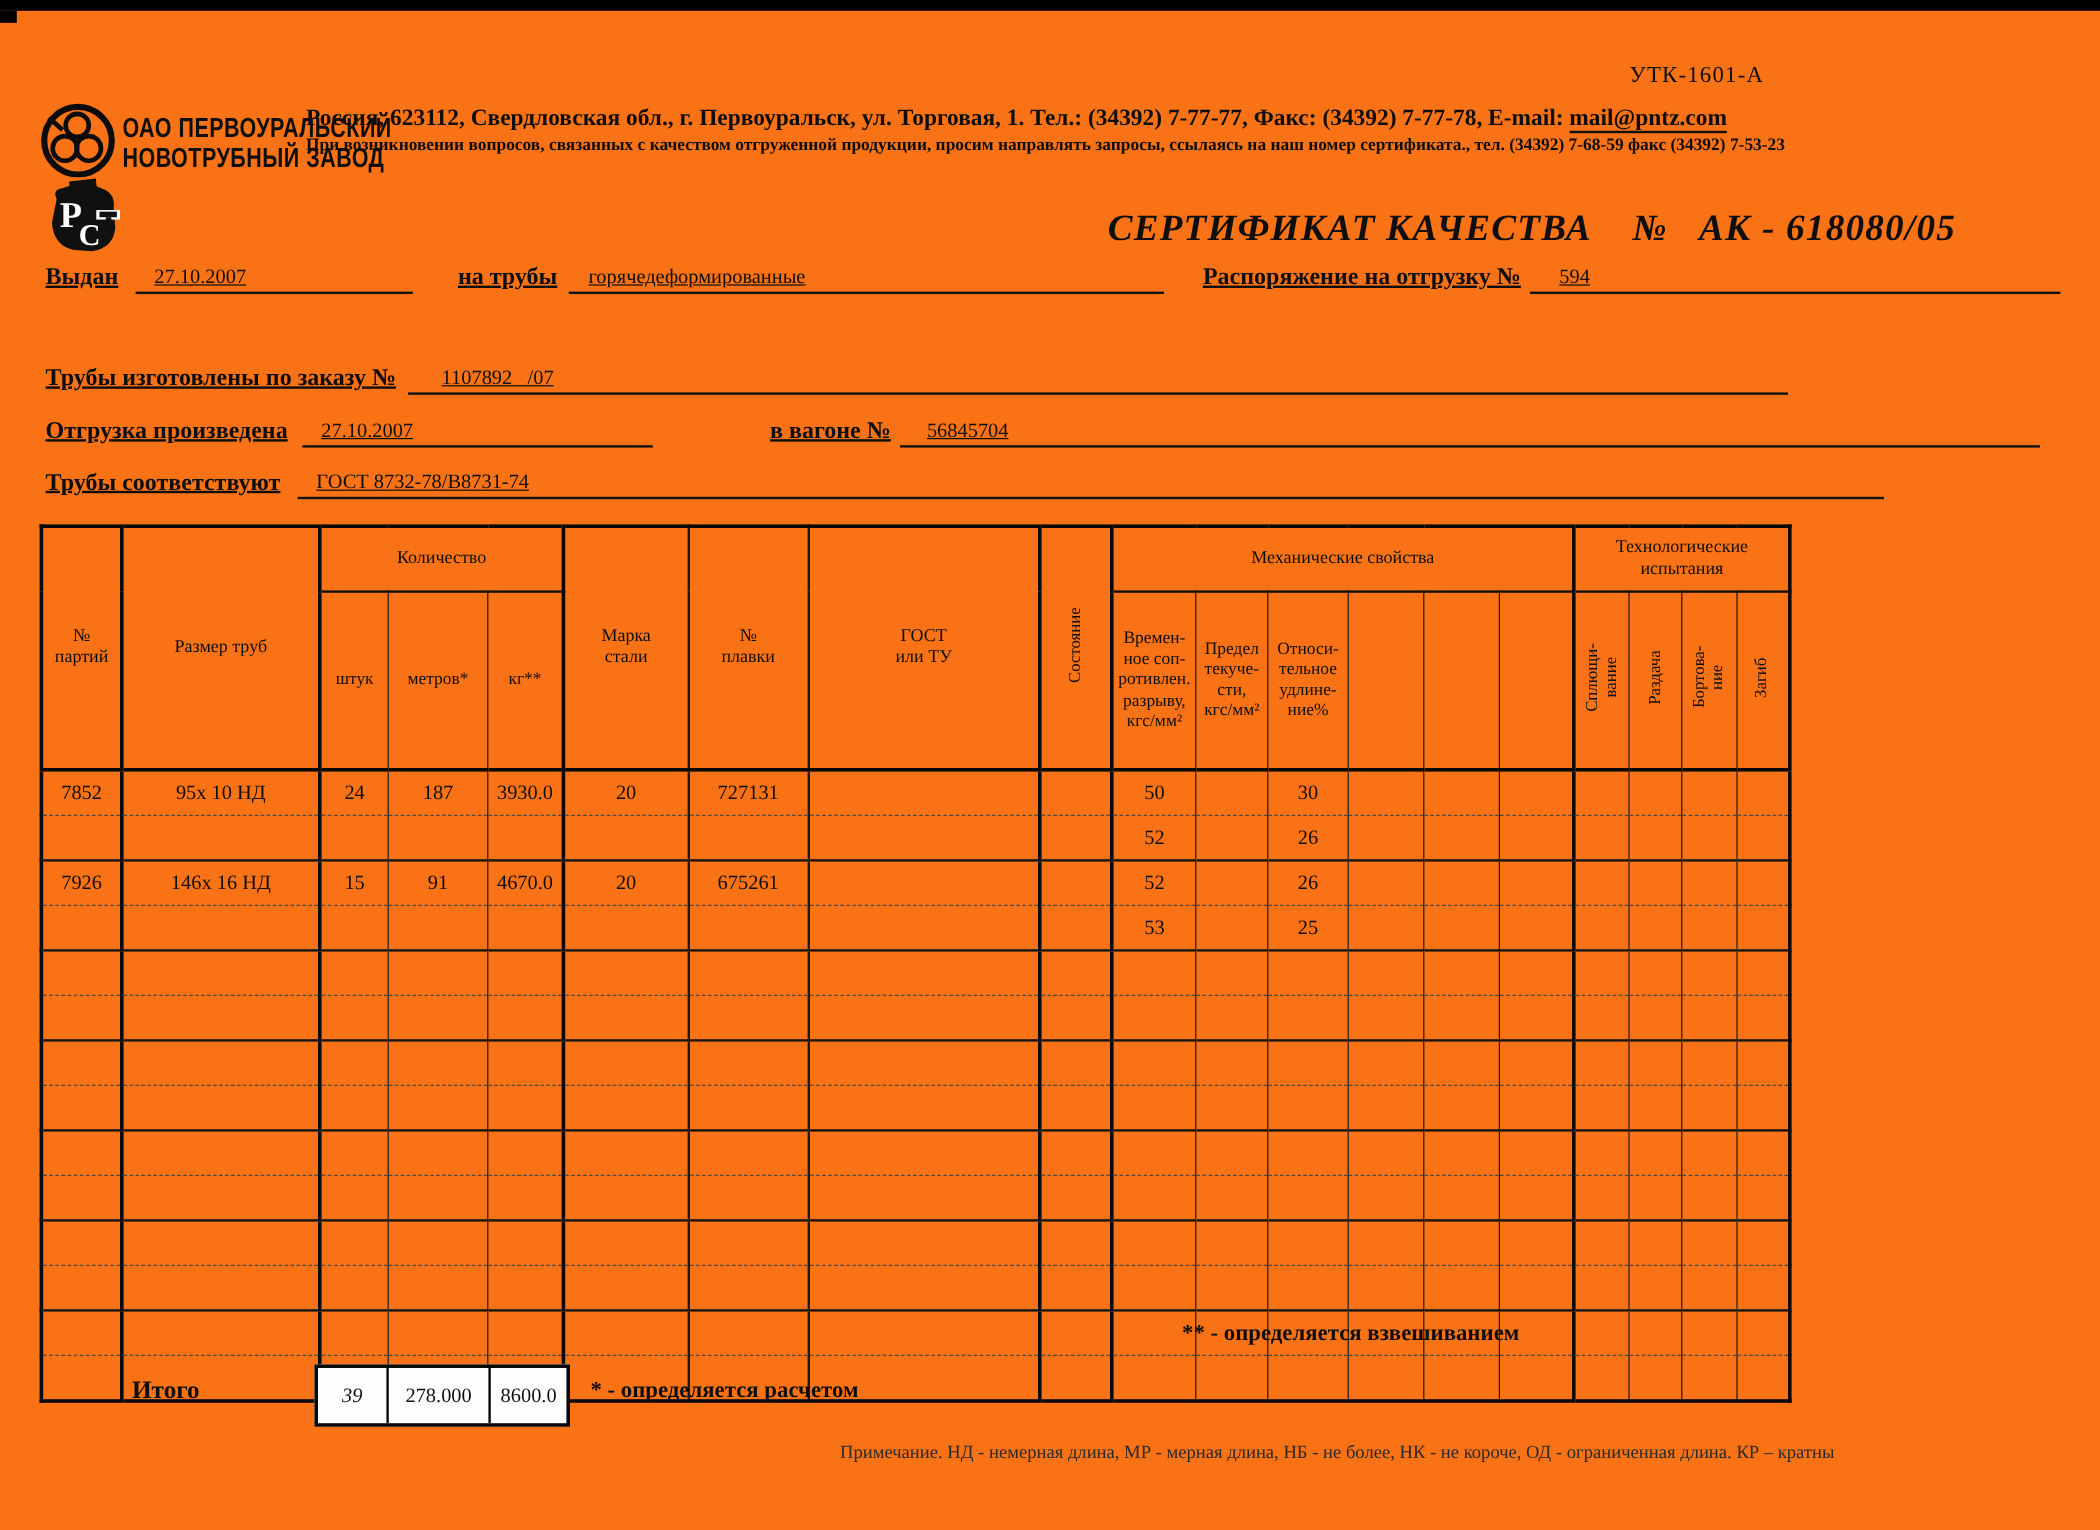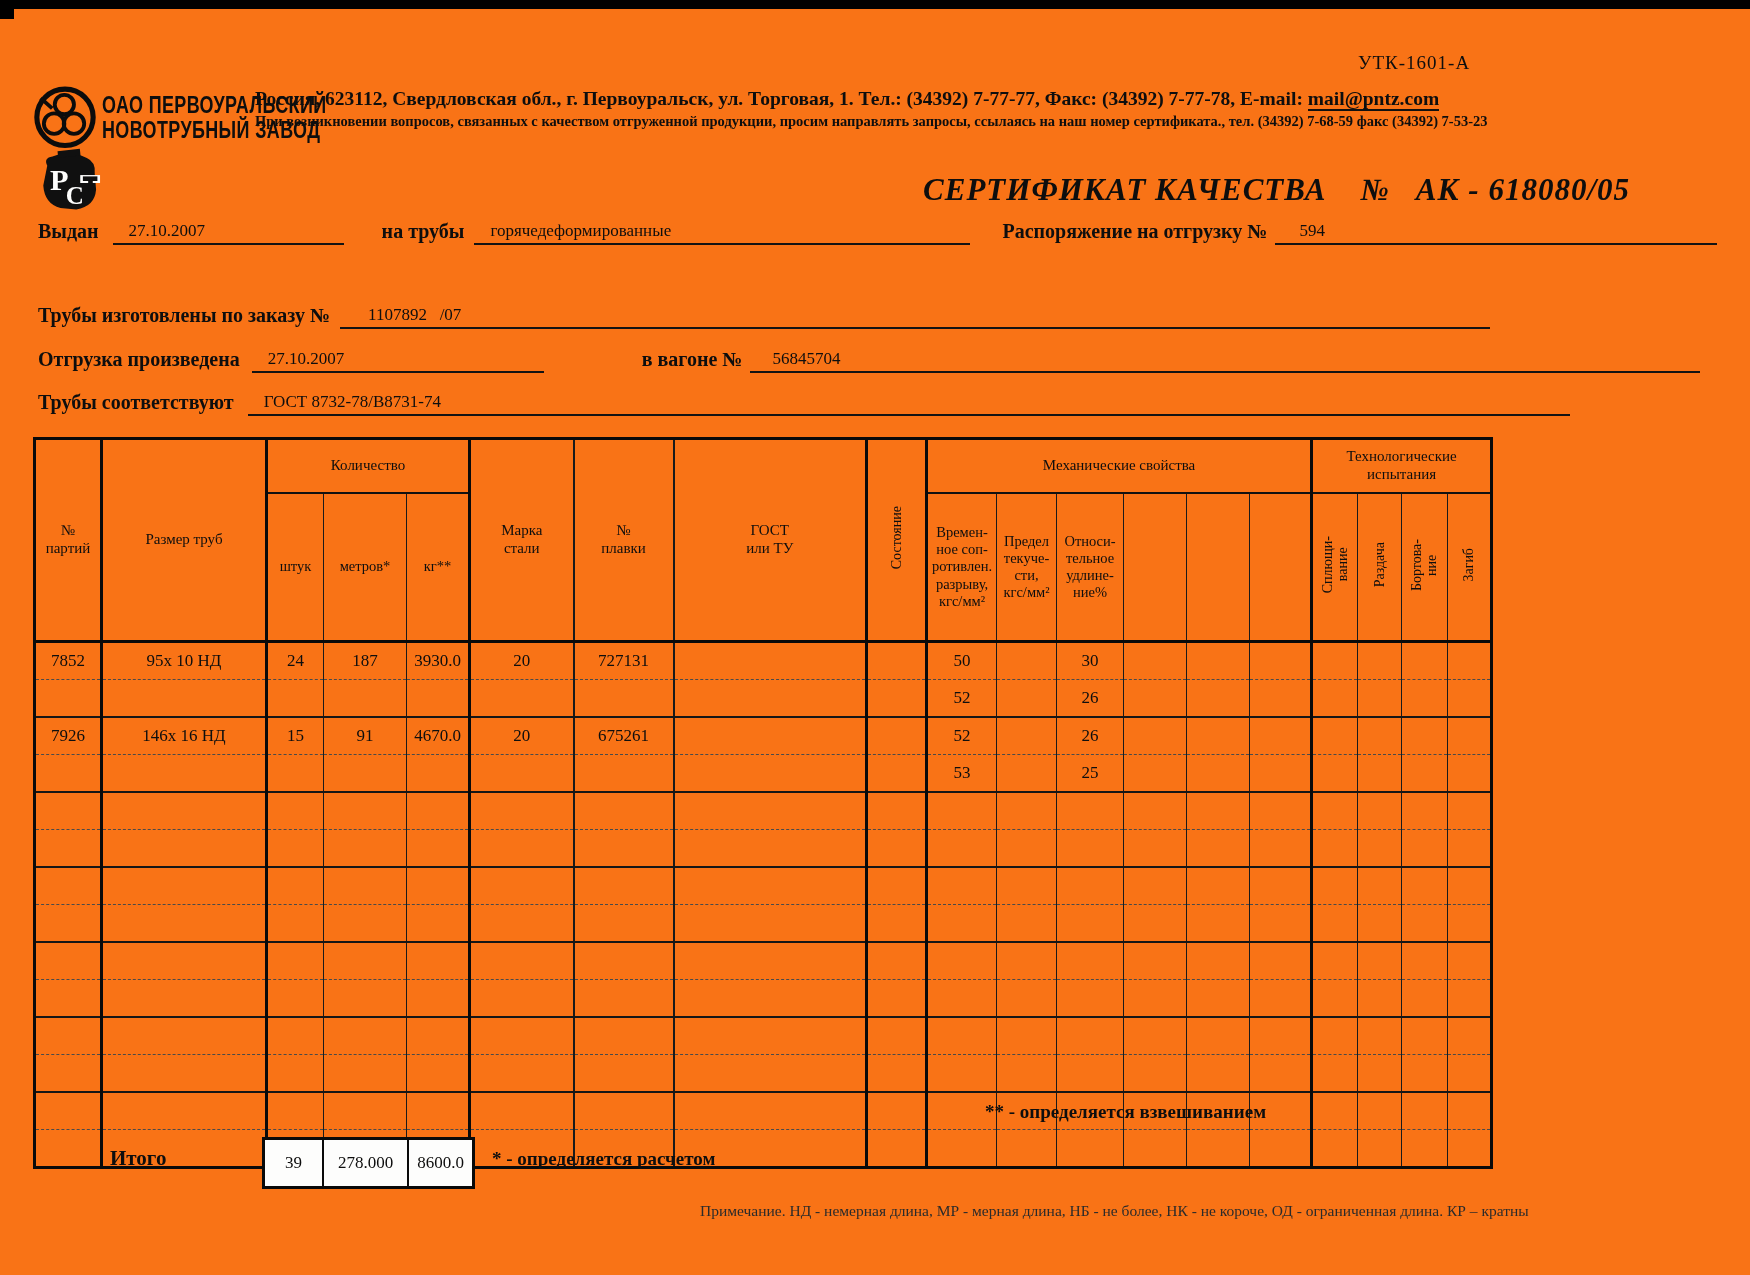--- a/index.html
+++ b/index.html
@@ -17,21 +17,21 @@
   .addr-1{font-size:19.5px;font-weight:bold;white-space:nowrap;}
   .addr-1 .email{border-bottom:2px solid #111;}
   .addr-2{font-size:14.5px;font-weight:bold;white-space:nowrap;margin-top:3px;}
   .rst-mark{position:absolute;left:38px;top:146px;}
 
   .title{position:absolute;left:0;top:172px;width:1630px;text-align:right;
          font-size:31px;font-weight:bold;font-style:italic;letter-spacing:1px;white-space:nowrap;}
   .title .tnum{margin-left:34px;}
   .title .tval{margin-left:26px;}
 
-  .frow{position:absolute;left:38px;display:flex;align-items:flex-end;font-size:20px;}
+  .frow{position:absolute;left:38px;display:flex;align-items:flex-end;font-size:20px;text-decoration:underline;}
   .flabel{font-weight:bold;white-space:nowrap;padding-bottom:2px;}
   .fval{border-bottom:2px solid #131313;font-size:17px;padding:0 0 2px 16px;white-space:pre;}
   .grow{flex:1 1 auto;}
 
   table.cert{position:absolute;left:33px;top:437px;width:1457px;border-collapse:collapse;
              table-layout:fixed;border:3px solid #0a0a0a;}
   table.cert th,table.cert td{border-left:1px solid #1a1a1a;padding:0 2px;font-weight:normal;
              text-align:center;vertical-align:middle;overflow:hidden;}
   table.cert th{white-space:pre-line;font-size:14.5px;line-height:1.18;}
   tr.tier1 th{height:52px;font-size:15px;}
@@ -53,21 +53,21 @@
   .c-state{border-left-width:3px !important;border-left-color:#0a0a0a !important;}
   .c-tensile{border-left-width:3px !important;border-left-color:#0a0a0a !important;}
   .c-flatten{border-left-width:3px !important;border-left-color:#0a0a0a !important;}
 
   .totals-label{position:absolute;left:110px;top:1146px;width:200px;text-align:left;
                 font-weight:bold;font-size:21px;}
   .totals-box{position:absolute;left:262px;top:1137px;display:flex;border:3px solid #0a0a0a;background:#fdfdfc;}
   .totals-box .tcell{height:46px;display:flex;align-items:center;justify-content:center;
                 font-size:17px;border-left:2px solid #0a0a0a;}
   .totals-box .tcell:first-child{border-left:none;}
-  .tc-pcs{width:57px;} .tc-met{width:83px;} .tc-kg{width:63px;}
+  .tc-pcs{width:57px;font-style:italic;} .tc-met{width:83px;} .tc-kg{width:63px;}
   .fn-star{position:absolute;left:492px;top:1148px;font-size:19px;font-weight:bold;}
   .fn-dstar{position:absolute;left:985px;top:1101px;font-size:19px;font-weight:bold;}
   .fn-note{position:absolute;left:700px;top:1202px;font-size:15.5px;color:#2b2b2b;}
 </style>
 </head>
 <body>
 
 <div class="page">
   <div class="scan-bar"></div>
   <div class="scan-nub"></div>

